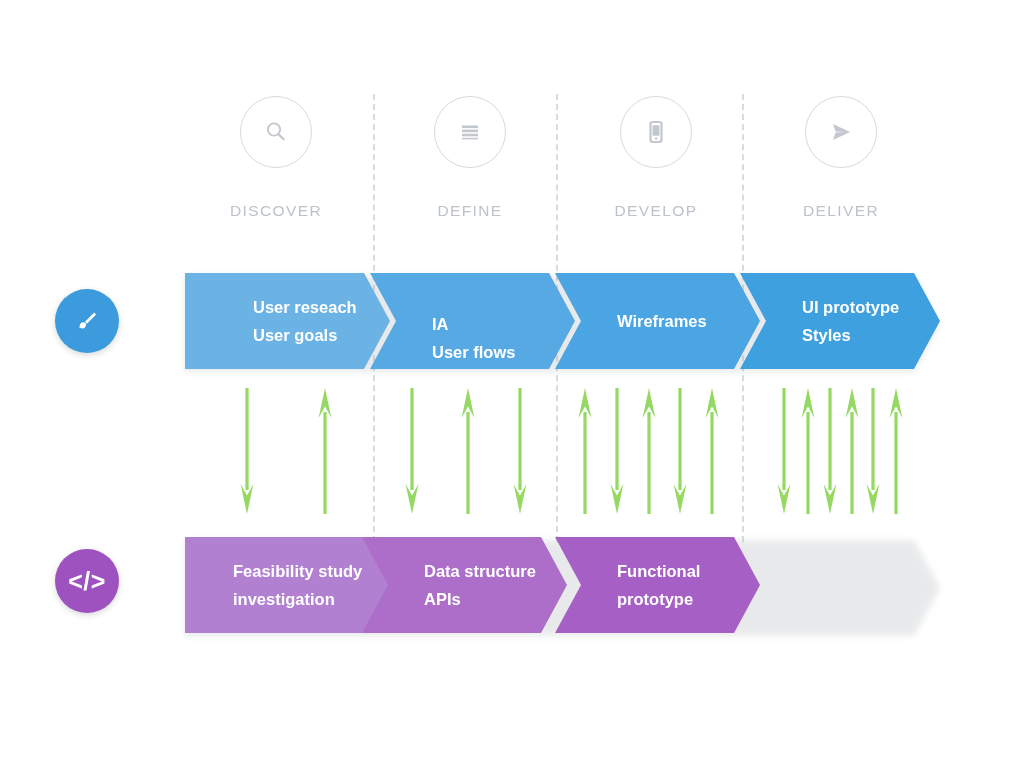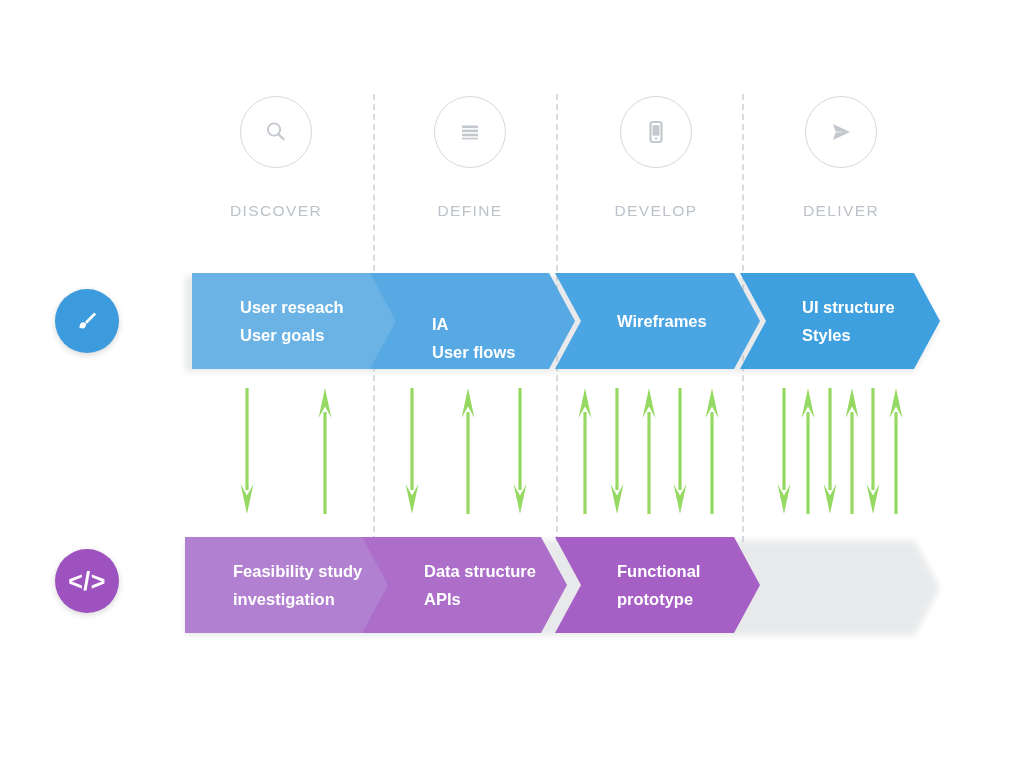--- a/index.html
+++ b/index.html
@@ -189,21 +189,21 @@
   <div class="badge design">
     <svg width="30" height="30" viewBox="0 0 30 30">
       <path d="M22.2 6.6 L13.0 15.8 L14.9 17.7 L24.1 8.5 Z" fill="#ffffff"></path>
       <path d="M12.3 16.4 C10.8 15.9 9.0 16.6 8.3 18.1 C7.7 19.4 7.9 20.6 7.1 21.3 C8.6 22.6 11.2 22.9 12.9 21.4 C14.3 20.1 14.4 18.3 13.6 17.1 Z" fill="#ffffff"></path>
     </svg>
   </div>
   <div class="ribbon-row design" id="design-row">
       <div class="shadow"><svg width="755" height="96">
           <path d="M 0,0 L 729,0 L 755,48 L 729,96 L 0,96 Z" fill="#9aa0a6"></path>
         </svg></div>
-      <div class="seg" style="left: 7px; width: 205px; padding-left: 48px;">
+      <div class="seg" style="left: 0px; width: 205px; padding-left: 68px;">
         <svg width="205" height="96" viewBox="0 0 205 96" style="position: absolute; left: 0px; top: 0px;">
           <path d="M 0,0 L 179,0 L 205,48 L 179,96 L 0,96 Z" fill="#6bb2e5"></path>
         </svg>
         <div style="position: relative;">
           <div class="seg-line">User reseach</div>
           <div class="seg-line">User goals</div>
         </div>
       </div>
       <div class="seg" style="left: 185px; width: 205px; padding-left: 62px;">
         <svg width="205" height="96" viewBox="0 0 205 96" style="position: absolute; left: 0px; top: 0px;">
@@ -220,21 +220,21 @@
         </svg>
         <div style="position: relative;">
           <div class="seg-line">Wireframes</div>
         </div>
       </div>
       <div class="seg" style="left: 555px; width: 200px; padding-left: 62px;">
         <svg width="200" height="96" viewBox="0 0 200 96" style="position: absolute; left: 0px; top: 0px;">
           <path d="M 0,0 L 174,0 L 200,48 L 174,96 L 0,96 L 26,48 Z" fill="#3fa0e0"></path>
         </svg>
         <div style="position: relative;">
-          <div class="seg-line">UI structure</div>
+          <div class="seg-line">UI prototype</div>
           <div class="seg-line">Styles</div>
         </div>
       </div>
     </div>
 
   <div id="arrow-band"><svg width="1024" height="142" viewBox="0 0 1024 142">
         <g>
           <line x1="247" x2="247" y1="8" y2="110" stroke="#96d962" stroke-width="3.2"></line>
           <path d="M 247,134 L 240.6,104 L 247,115.4 L 253.4,104 Z" fill="#96d962"></path>
         </g>

